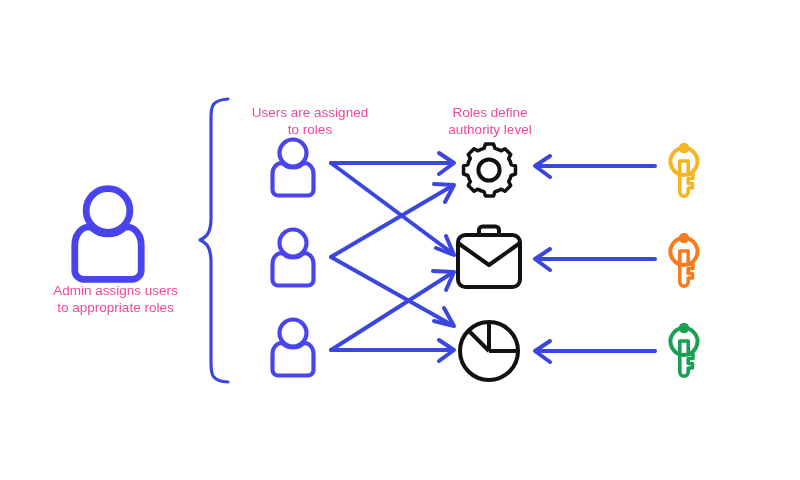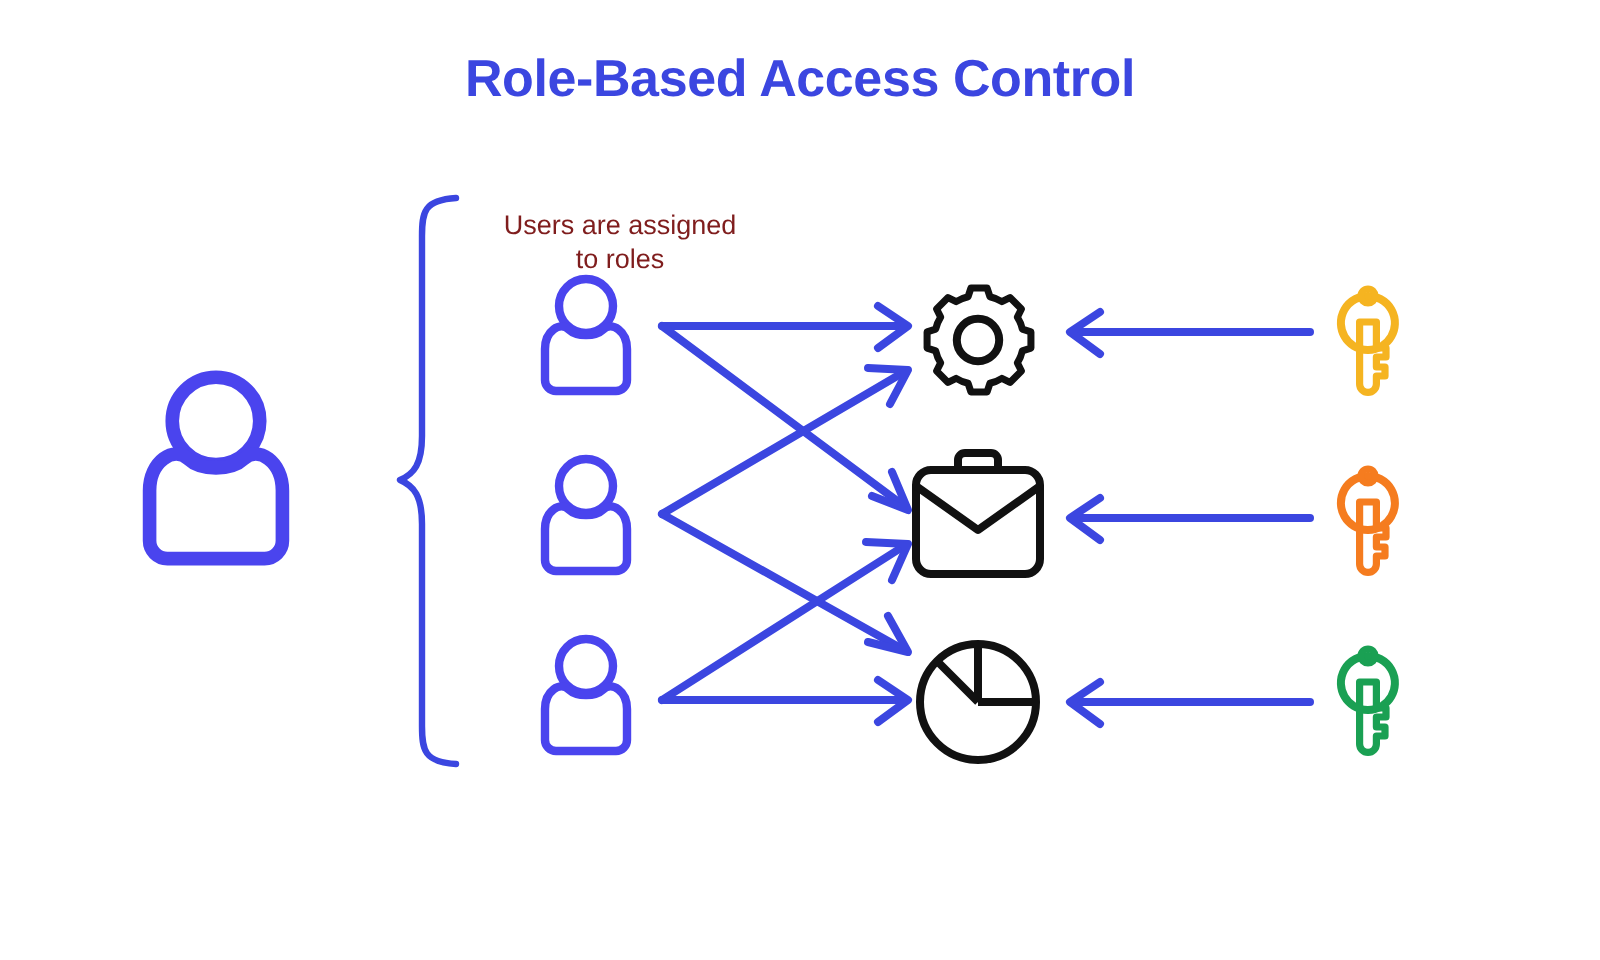--- a/index.html
+++ b/index.html
@@ -16,38 +16,41 @@
     text-align:center;
     font-size:26px;font-weight:bold;
     letter-spacing:-0.2px;
     color:#3b46e0;
   }
   .caption{
     position:absolute;
     text-align:center;
     font-size:13.5px;
     line-height:17px;
-    color:#7f1d1d;
+    color:#ec4899;
     white-space:pre-line;
   }
   #cap-users{left:210px;top:104px;width:200px;}
   #cap-roles{left:405px;top:104px;width:170px;}
   #cap-perms{left:590px;top:104px;width:200px;}
   #cap-admin{left:18px;top:282px;width:195px;}
   .svg-layer{position:absolute;left:0;top:0;width:800px;height:480px;pointer-events:none;}
 </style>
 </head>
 <body>
 
 <div id="canvas">
 
-  <div class="title">Role-Based Access Control</div>
 
   <div class="caption" id="cap-users">Users are assigned
 to roles</div>
+  <div class="caption" id="cap-roles">Roles define
+authority level</div>
+  <div class="caption" id="cap-admin">Admin assigns users
+to appropriate roles</div>
 
   <svg class="svg-layer" viewBox="0 0 800 480" xmlns="http://www.w3.org/2000/svg">
     <defs>
       <g id="person-glyph">
         <circle cx="0" cy="-17" r="13.5" fill="none" stroke-width="4.2"></circle>
         <path d="M -20.5 20 L -20.5 4.5 C -20.5 -4.5 -13 -9.5 -8.5 -5.2 C -4.7 -1.6 4.7 -1.6 8.5 -5.2 C 13 -9.5 20.5 -4.5 20.5 4.5 L 20.5 20 A 5.5 5.5 0 0 1 15 25.5 L -15 25.5 A 5.5 5.5 0 0 1 -20.5 20 Z" fill="none" stroke-width="4.2" stroke-linejoin="round"></path>
       </g>
       <g id="key-glyph">
         <path d="M 0 -22 A 13.5 13.5 0 1 1 -0.1 -22 Z" fill="none" stroke-width="4"></path>
         <circle cx="0" cy="-22" r="3.6" fill="none" stroke-width="3.4"></circle>

